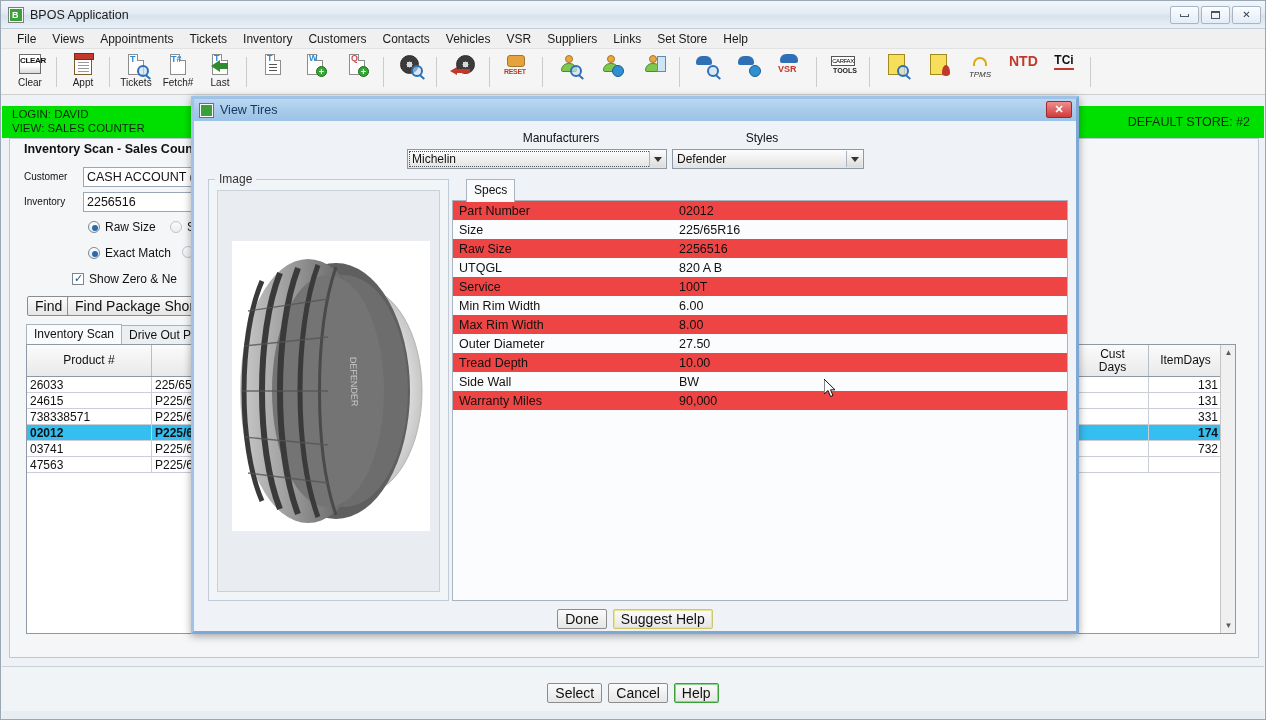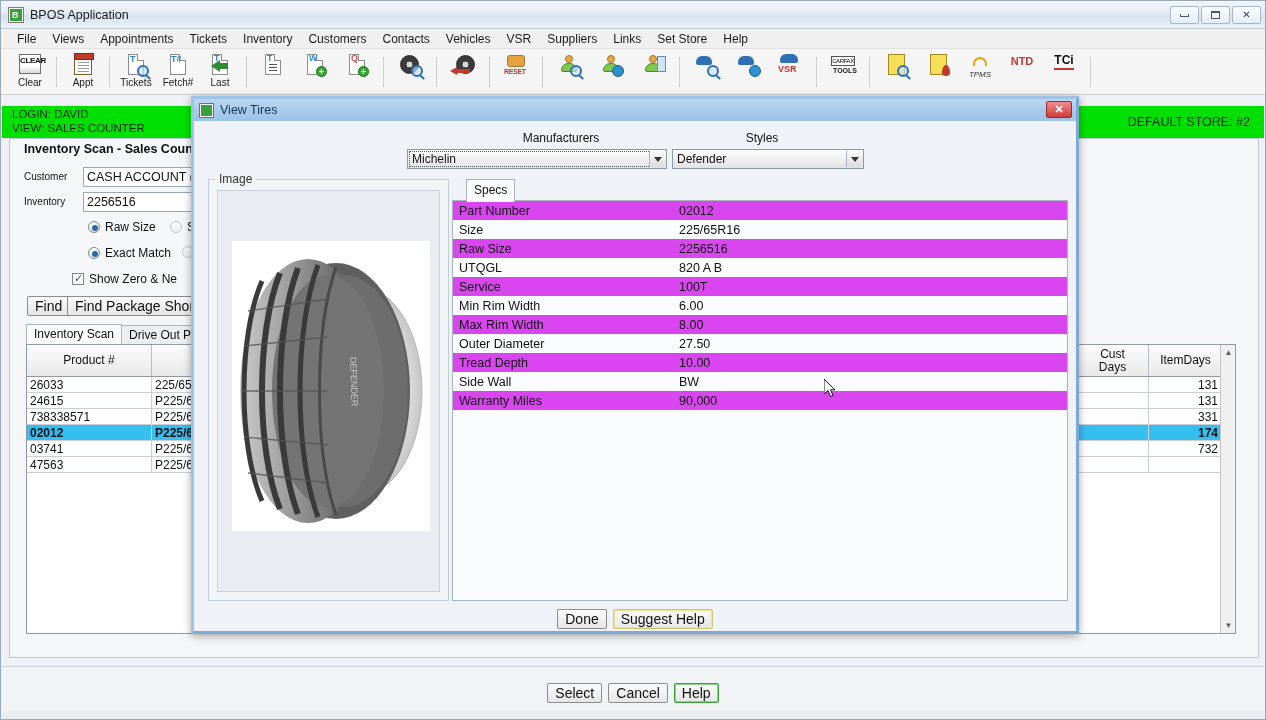--- a/index.html
+++ b/index.html
@@ -117,21 +117,21 @@
   .person {
     position:absolute; left:4px; top:2px; width:18px; height:18px;
   }
   .person .head{position:absolute;left:5px;top:0;width:8px;height:8px;border-radius:50%;background:#e8a93c;border:1px solid #a9752a;}
   .person .body{position:absolute;left:1px;top:8px;width:16px;height:9px;border-radius:8px 8px 2px 2px;background:#7ec850;border:1px solid #4c8a2c;}
   .notes {
     position:absolute;left:5px;top:1px;width:17px;height:21px;background:#f7df5c;border:1px solid #a08b20;
   }
   .arrowL{position:absolute;left:4px;top:7px;width:0;height:0;border-top:6px solid transparent;border-bottom:6px solid transparent;border-right:9px solid #2e8b2e;}
   .arrowL2{position:absolute;left:12px;top:10px;width:9px;height:6px;background:#2e8b2e;}
-  .txtico{position:absolute;left:0;top:3px;width:26px;text-align:center;font-size:11px;font-weight:bold;color:#c0392b;line-height:10px;}
+  .txtico{position:absolute;left:0;top:3px;width:26px;text-align:center;font-size:14px;font-weight:bold;color:#c0392b;line-height:10px;}
   .carfax{position:absolute;left:1px;top:3px;width:24px;height:10px;background:#fff;border:1px solid #555;font-size:6px;text-align:center;line-height:9px;letter-spacing:-0.4px;}
   .tpms{position:absolute;left:0;top:2px;width:26px;text-align:center;}
   .tpms .arc{display:inline-block;width:14px;height:9px;border:2px solid #e0a800;border-bottom:none;border-radius:9px 9px 0 0;}
   .tpms .tl{display:block;font-size:8px;color:#333;line-height:9px;margin-top:1px;font-style:italic;}
 
   
   .greenbar {
     position: absolute; left: 1px; top: 105px; width: 1262px; height: 32px;
     background: #00e000; color: #0a2a0a;
   }
@@ -269,21 +269,21 @@
     background: linear-gradient(to bottom,#fafafa,#ececec);
     border:1px solid #a9b4bf; border-bottom:none;
     font-size:12px; padding:3px 7px 3px 7px; margin-right:-1px; color:#111;
   }
   .tab.sel { background:#fafbfc; padding-bottom:5px; position:relative; z-index:3; }
 
   .specpanel {
     position:absolute; background:#fbfcfd; border:1px solid #a9b4bf;
   }
   .specrow { display:flex; height:19px; align-items:center; }
-  .specrow.hl { background:#d946ef; }
+  .specrow.hl { background:#ef4444; }
   .speckey { width:226px; padding-left:6px; font-size:12.5px; color:#111; }
   .specval { font-size:12.5px; color:#111; }
 
   
   .bottombar {
     position:absolute; left:1px; bottom:1px; width:1262px; height:52px;
     background:#f1f4f7; border-top:1px solid #c9d2db;
     display:flex; align-items:center; justify-content:center; gap:6px;
   }
   .statusbar {

